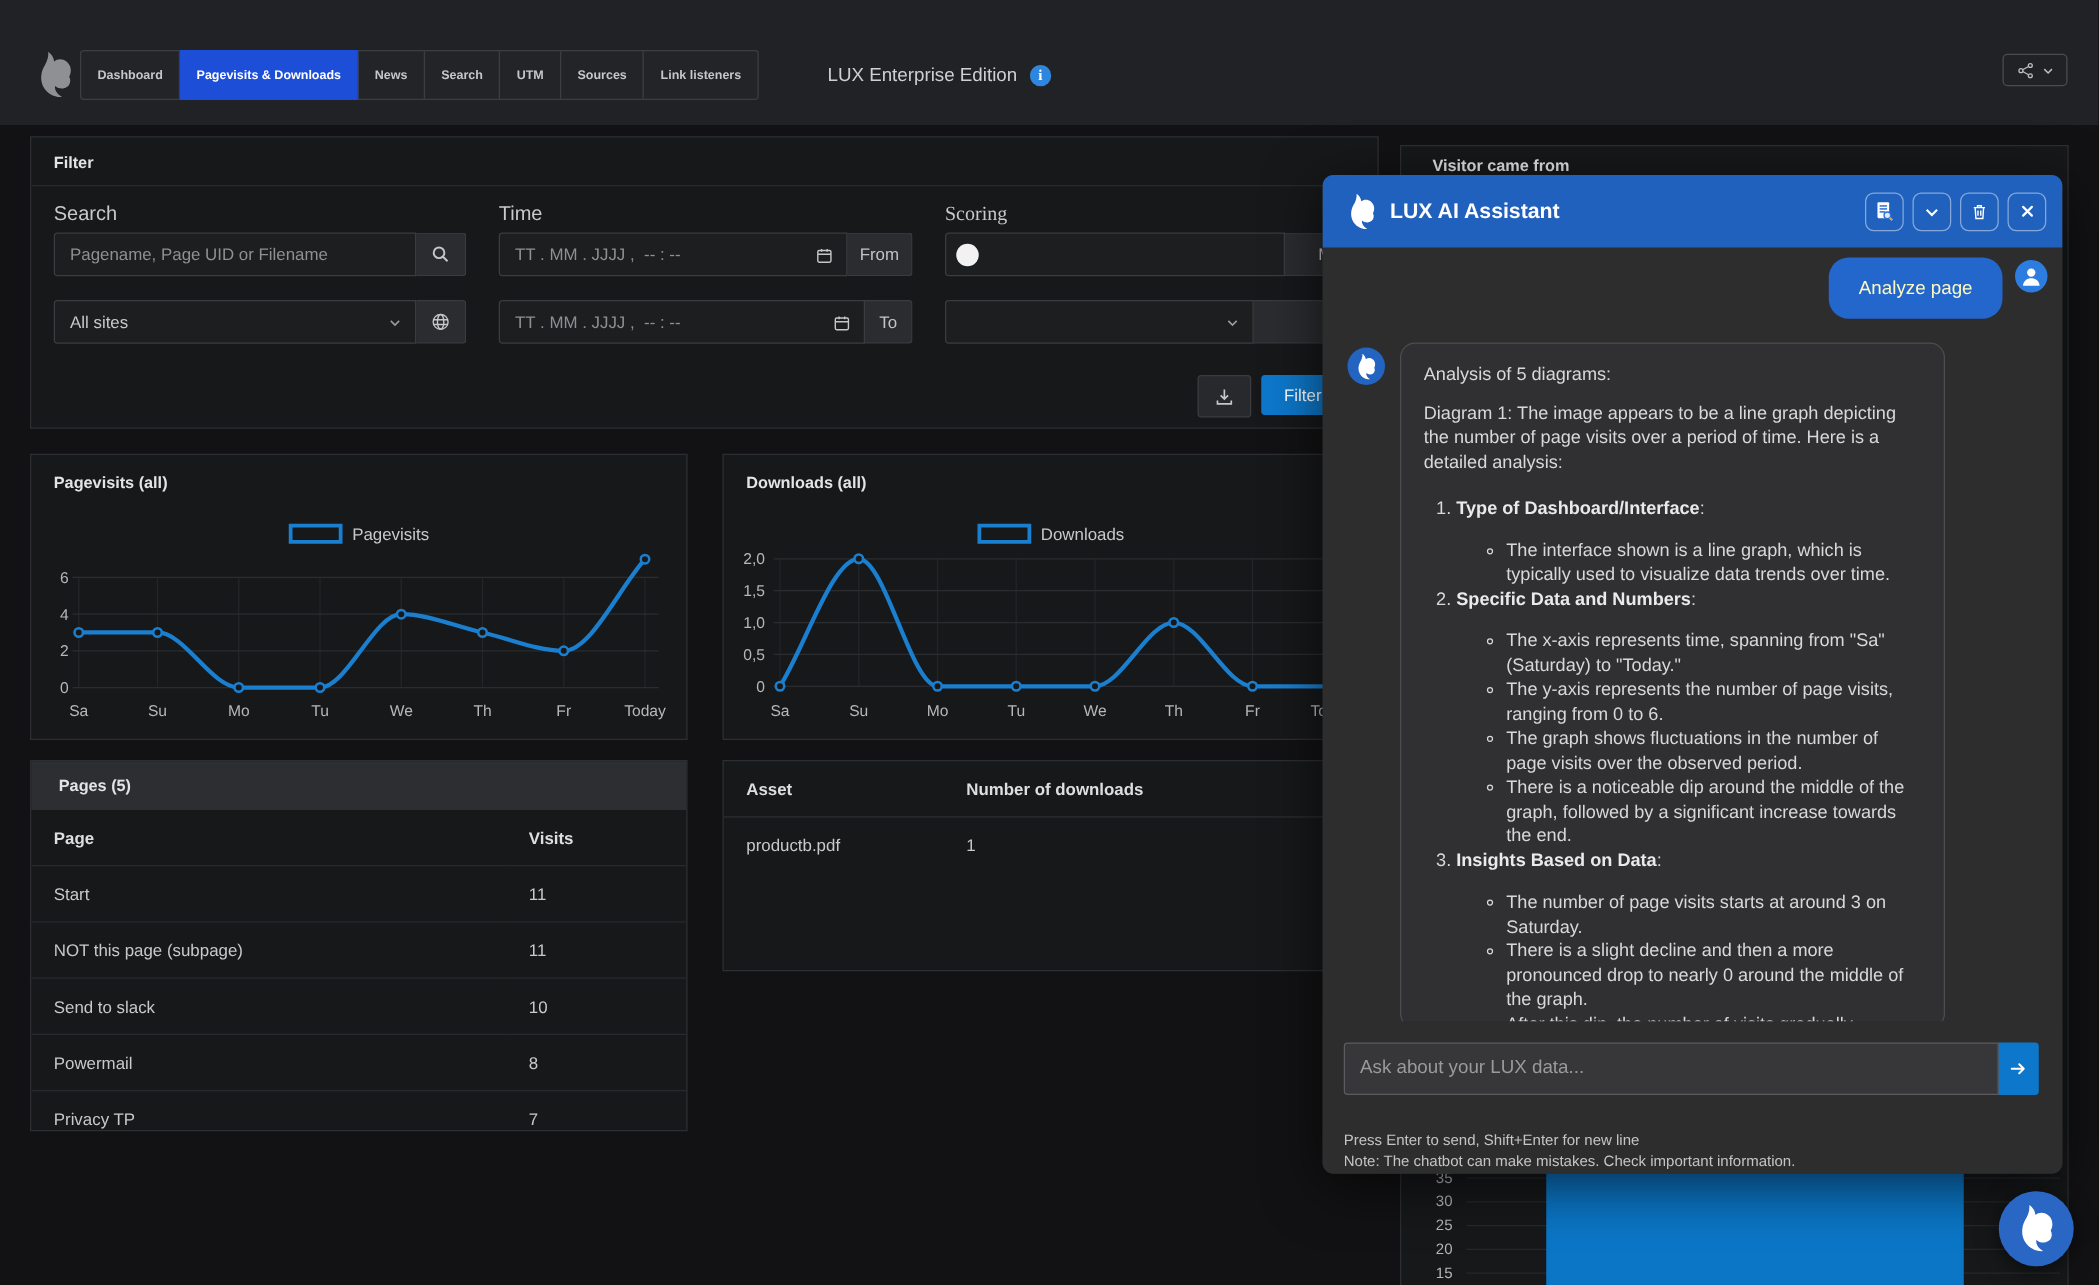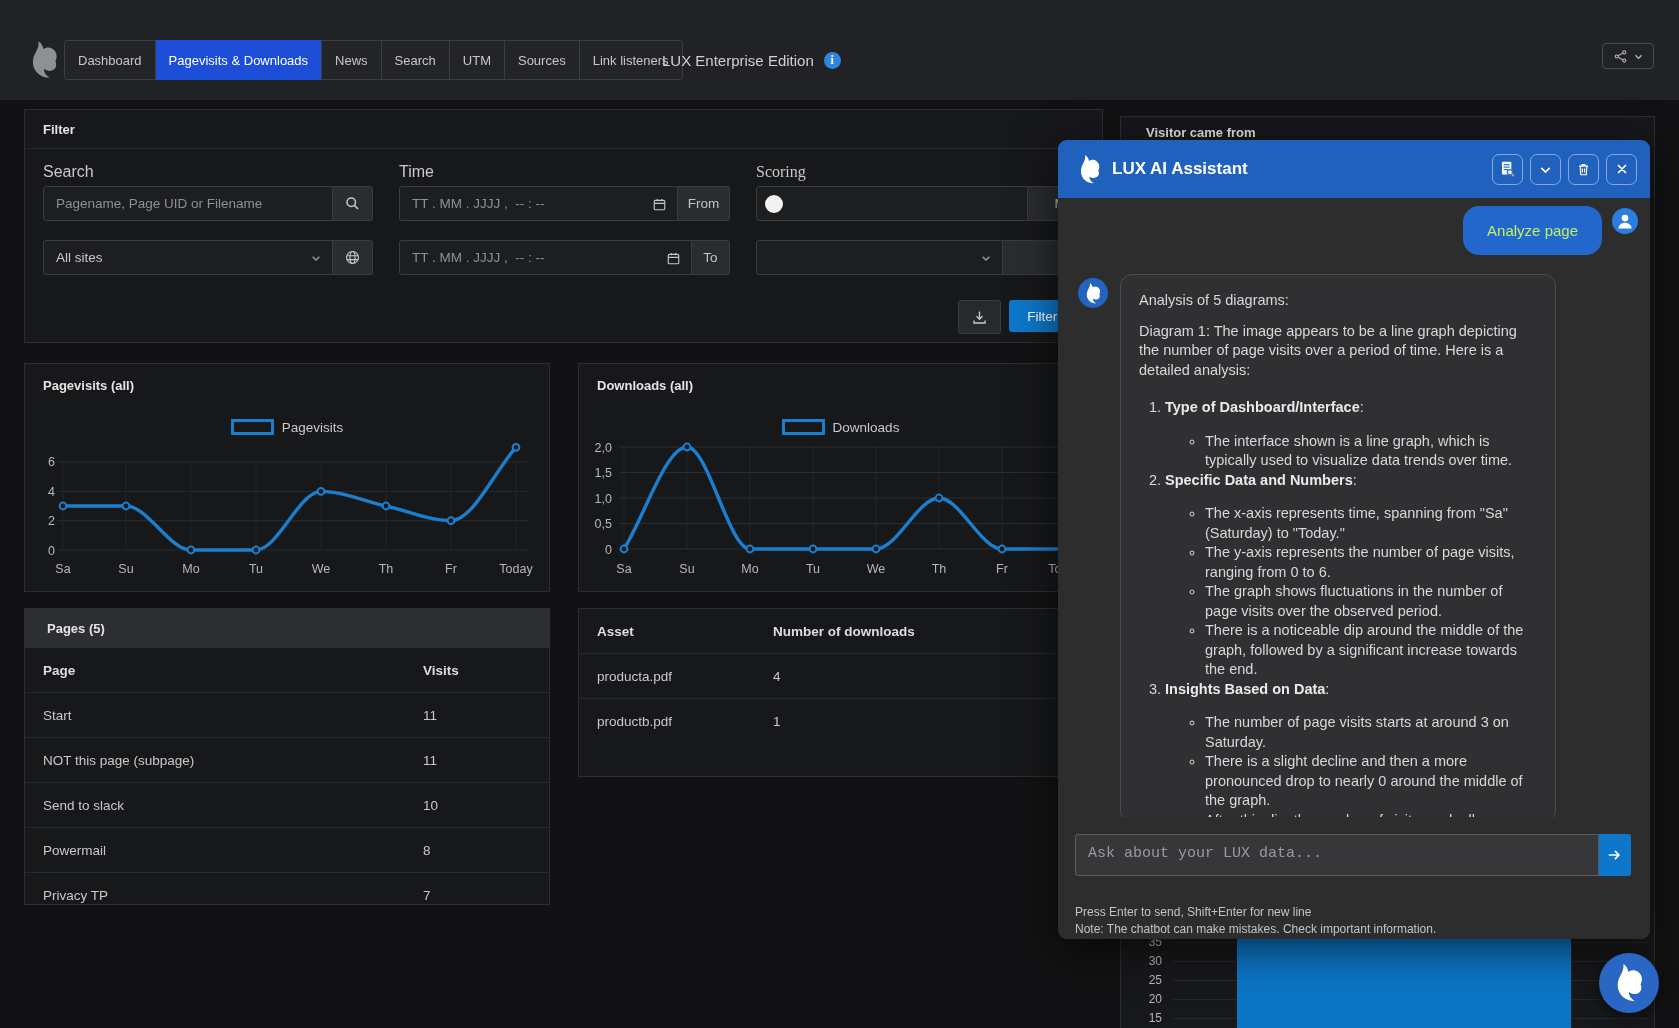--- a/index.html
+++ b/index.html
@@ -3,21 +3,21 @@
 <meta charset="utf-8">
 <style>
   html,body{margin:0;padding:0;background:#0c0c0d;}
   body{font-family:"Liberation Sans",sans-serif;}
   .screen{position:relative;width:1679px;height:1028px;overflow:hidden;background:#121214;}
 
   
   .topbar{position:absolute;left:0;top:0;width:100%;height:100px;background:#212225;}
   .logo{position:absolute;left:30px;top:41px;width:28px;height:38px;color:#8e9093;}
   .tabs{position:absolute;left:64px;top:40px;height:40px;display:flex;border:1px solid #3c3e41;border-radius:3px;background:#232428;box-sizing:border-box;}
-  .tab{display:flex;align-items:center;padding:0 13px;font-size:13px;color:#c7c7c9;border-right:1px solid #3c3e41;cursor:pointer;white-space:nowrap;}
+  .tab{display:flex;align-items:center;padding:0 13px;font-size:10px;color:#c7c7c9;border-right:1px solid #3c3e41;cursor:pointer;white-space:nowrap;font-weight:bold;}
   .tab:last-child{border-right:none;}
   .tab.active{background:#1d4ed8;color:#fff;margin:-1px 0;}
   .edition{position:absolute;left:662px;top:40px;height:40px;display:flex;align-items:center;font-size:15px;color:#d0d0d2;gap:10px;}
   .info-badge{width:17px;height:17px;border-radius:50%;background:#2e86de;color:#fff;font-size:12px;font-weight:bold;font-family:"Liberation Serif",serif;display:flex;align-items:center;justify-content:center;}
   .share-btn{position:absolute;left:1602px;top:43px;width:52px;height:26px;border:1px solid #4a4c4f;border-radius:4px;display:flex;align-items:center;justify-content:center;gap:5px;color:#bdbec0;background:transparent;cursor:pointer;}
 
   
   .card{position:absolute;background:#17181a;border:1px solid #2c2e31;box-sizing:border-box;}
   #filter-card{left:24px;top:109px;width:1079px;height:234px;}
   #visitor-card{left:1120px;top:116px;width:535px;height:920px;}
@@ -60,32 +60,32 @@
   table.data td{height:42px;padding-left:18px;font-size:13.5px;color:#c9c9cb;border-bottom:1px solid #27292c;}
   table.data tr:last-child td{border-bottom:none;}
 
   
   #ai-panel{position:absolute;left:1058px;top:140px;width:592px;height:799px;border-radius:9px;overflow:hidden;background:#2d2d2e;box-shadow:0 10px 45px rgba(0,0,0,.6);z-index:10;}
   .ai-header{height:58px;background:#2161be;display:flex;align-items:center;padding:0 13px 0 20px;box-sizing:border-box;}
   .ai-header .fox{width:23px;height:29px;color:#fff;}
   .ai-title{margin-left:11px;font-size:17px;font-weight:bold;color:#fff;flex:1;}
   .hbtn{width:31px;height:31px;border:1px solid rgba(255,255,255,.45);border-radius:7px;margin-left:7px;display:flex;align-items:center;justify-content:center;color:#fff;background:transparent;cursor:pointer;box-sizing:border-box;}
   .user-row{position:absolute;top:66px;right:12px;display:flex;align-items:flex-start;}
-  .user-bubble{background:#2366cc;color:#bef264;font-size:15px;padding:16px 24px;border-radius:16px;margin-right:10px;}
+  .user-bubble{background:#2366cc;color:#fef9c3;font-size:15px;padding:16px 24px;border-radius:16px;margin-right:10px;}
   .user-avatar{width:26px;height:26px;border-radius:50%;background:#2d7ce0;display:flex;align-items:center;justify-content:center;overflow:hidden;margin-top:2px;}
   .asst-avatar{position:absolute;top:138px;left:20px;width:30px;height:30px;border-radius:50%;background:#2264c0;display:flex;align-items:center;justify-content:center;}
   .asst-bubble{position:absolute;top:134px;left:62px;width:436px;height:549px;border:1px solid #4d4d50;border-radius:12px;background:#303032;box-sizing:border-box;padding:16px 18px;overflow:hidden;font-size:14.5px;line-height:19.5px;color:#d8d8da;}
   .asst-bubble p{margin:0 0 11px;}
   .asst-bubble ol{margin:18px 0 0;padding-left:26px;}
   .asst-bubble ol>li{margin:0;}
   .asst-bubble strong{color:#eaeaec;}
   .asst-bubble ul{list-style:circle;margin:14px 4px 0;padding-left:36px;}
   .asst-bubble ul li{margin:0;}
   .ai-input-area{position:absolute;left:0;right:0;bottom:0;height:122px;background:#2d2d2e;z-index:5;}
-  .chat-row{position:absolute;left:17px;top:17px;width:556px;height:42px;display:flex;font-family:Liberation Mono, monospace;}
+  .chat-row{position:absolute;left:17px;top:17px;width:556px;height:42px;display:flex;}
   .chat-input{flex:1;background:#37373a;border:1px solid #5c5c60;border-radius:3px 0 0 3px;color:#d8d8da;font-size:15px;font-family:inherit;padding:10px 12px;resize:none;outline:none;box-sizing:border-box;}
   .chat-input::placeholder{color:#9a9a9c;}
   .send-btn{width:32px;background:#0d78cb;border:none;border-radius:0 3px 3px 0;color:#fff;display:flex;align-items:center;justify-content:center;cursor:pointer;}
   .hint1{position:absolute;left:17px;top:88px;font-size:12px;color:#c4c4c6;}
   .hint2{position:absolute;left:17px;top:105px;font-size:12px;color:#c4c4c6;}
 
   #fox-fab{position:absolute;left:1599px;top:953px;width:60px;height:60px;border-radius:50%;background:#2a66c4;display:flex;align-items:center;justify-content:center;z-index:11;box-shadow:0 4px 18px rgba(0,0,0,.55);cursor:pointer;}
   #fox-fab svg{width:30px;height:38px;color:#fff;}
 </style>
 </head>
@@ -362,24 +362,20 @@
           <col>
         </colgroup>
     <thead>
           <tr>
             <th>Asset</th>
             <th>Number of downloads</th>
           </tr>
         </thead>
         <tbody>
           <tr>
-            <td>producta.pdf</td>
-            <td>4</td>
-          </tr>
-          <tr>
             <td>productb.pdf</td>
             <td>1</td>
           </tr>
         </tbody>
       </table>
   </div>
 
   <div id="ai-panel">
     <div class="ai-header">
       <svg class="fox" viewBox="0 0 18 24">

